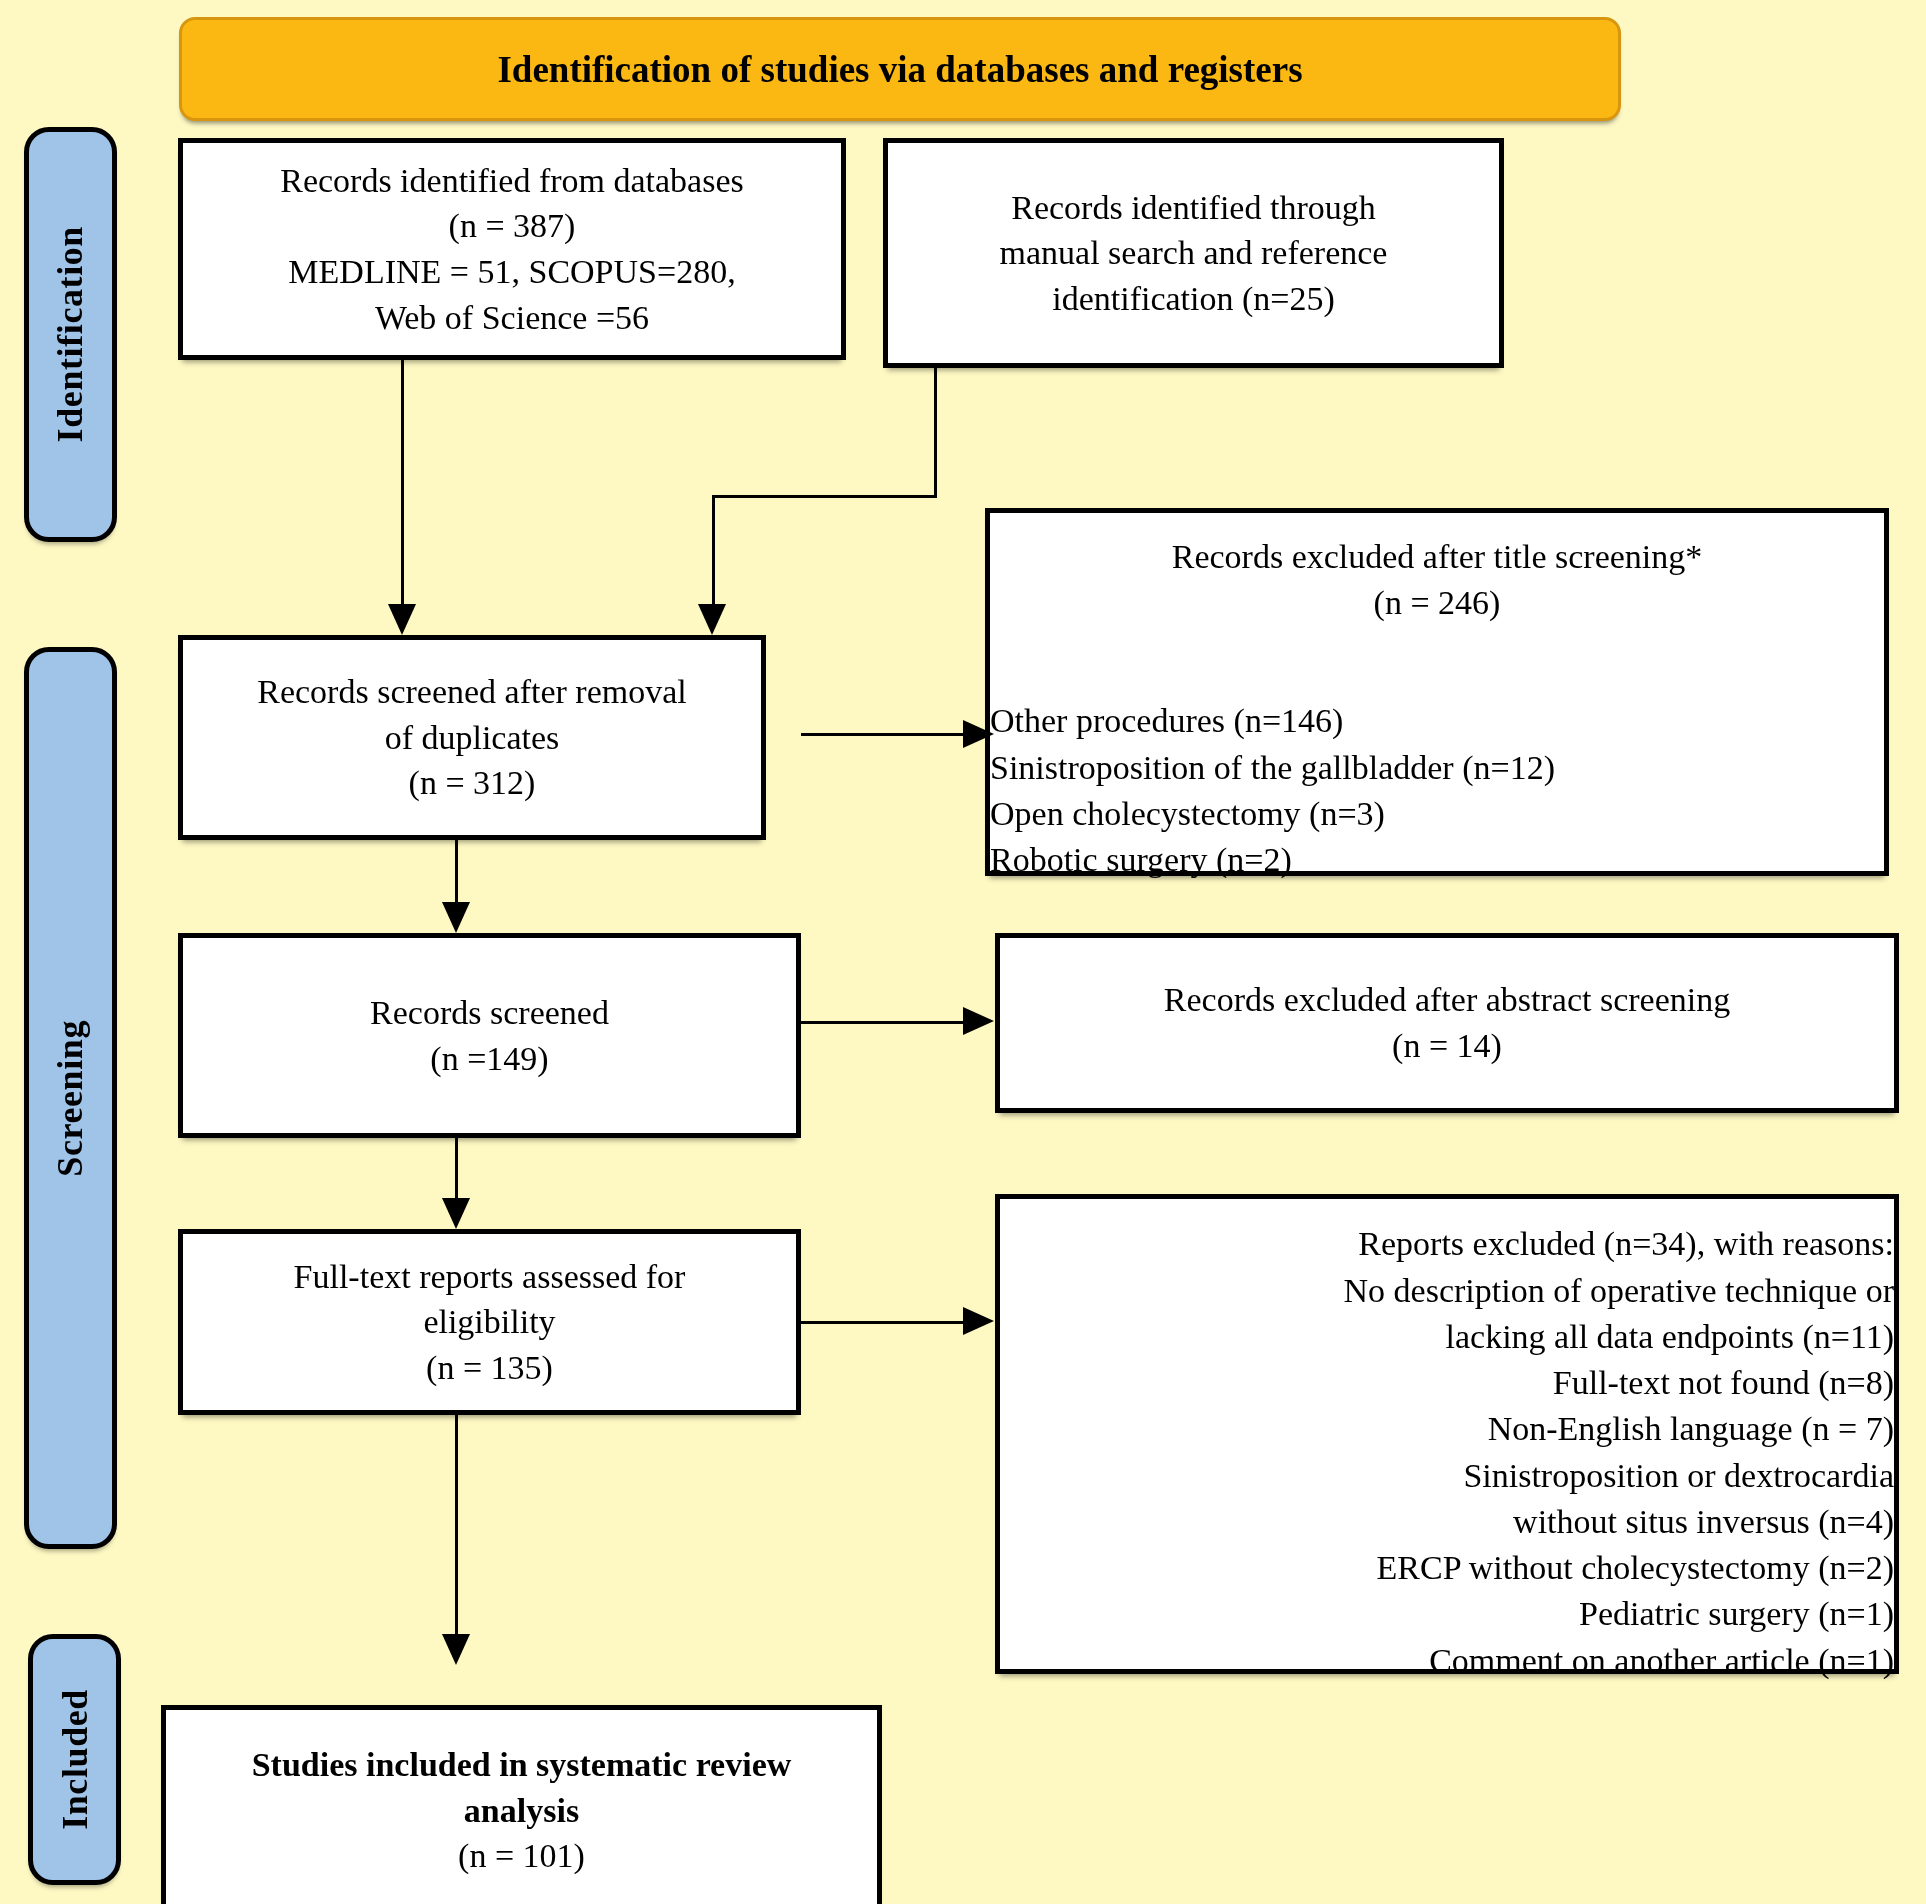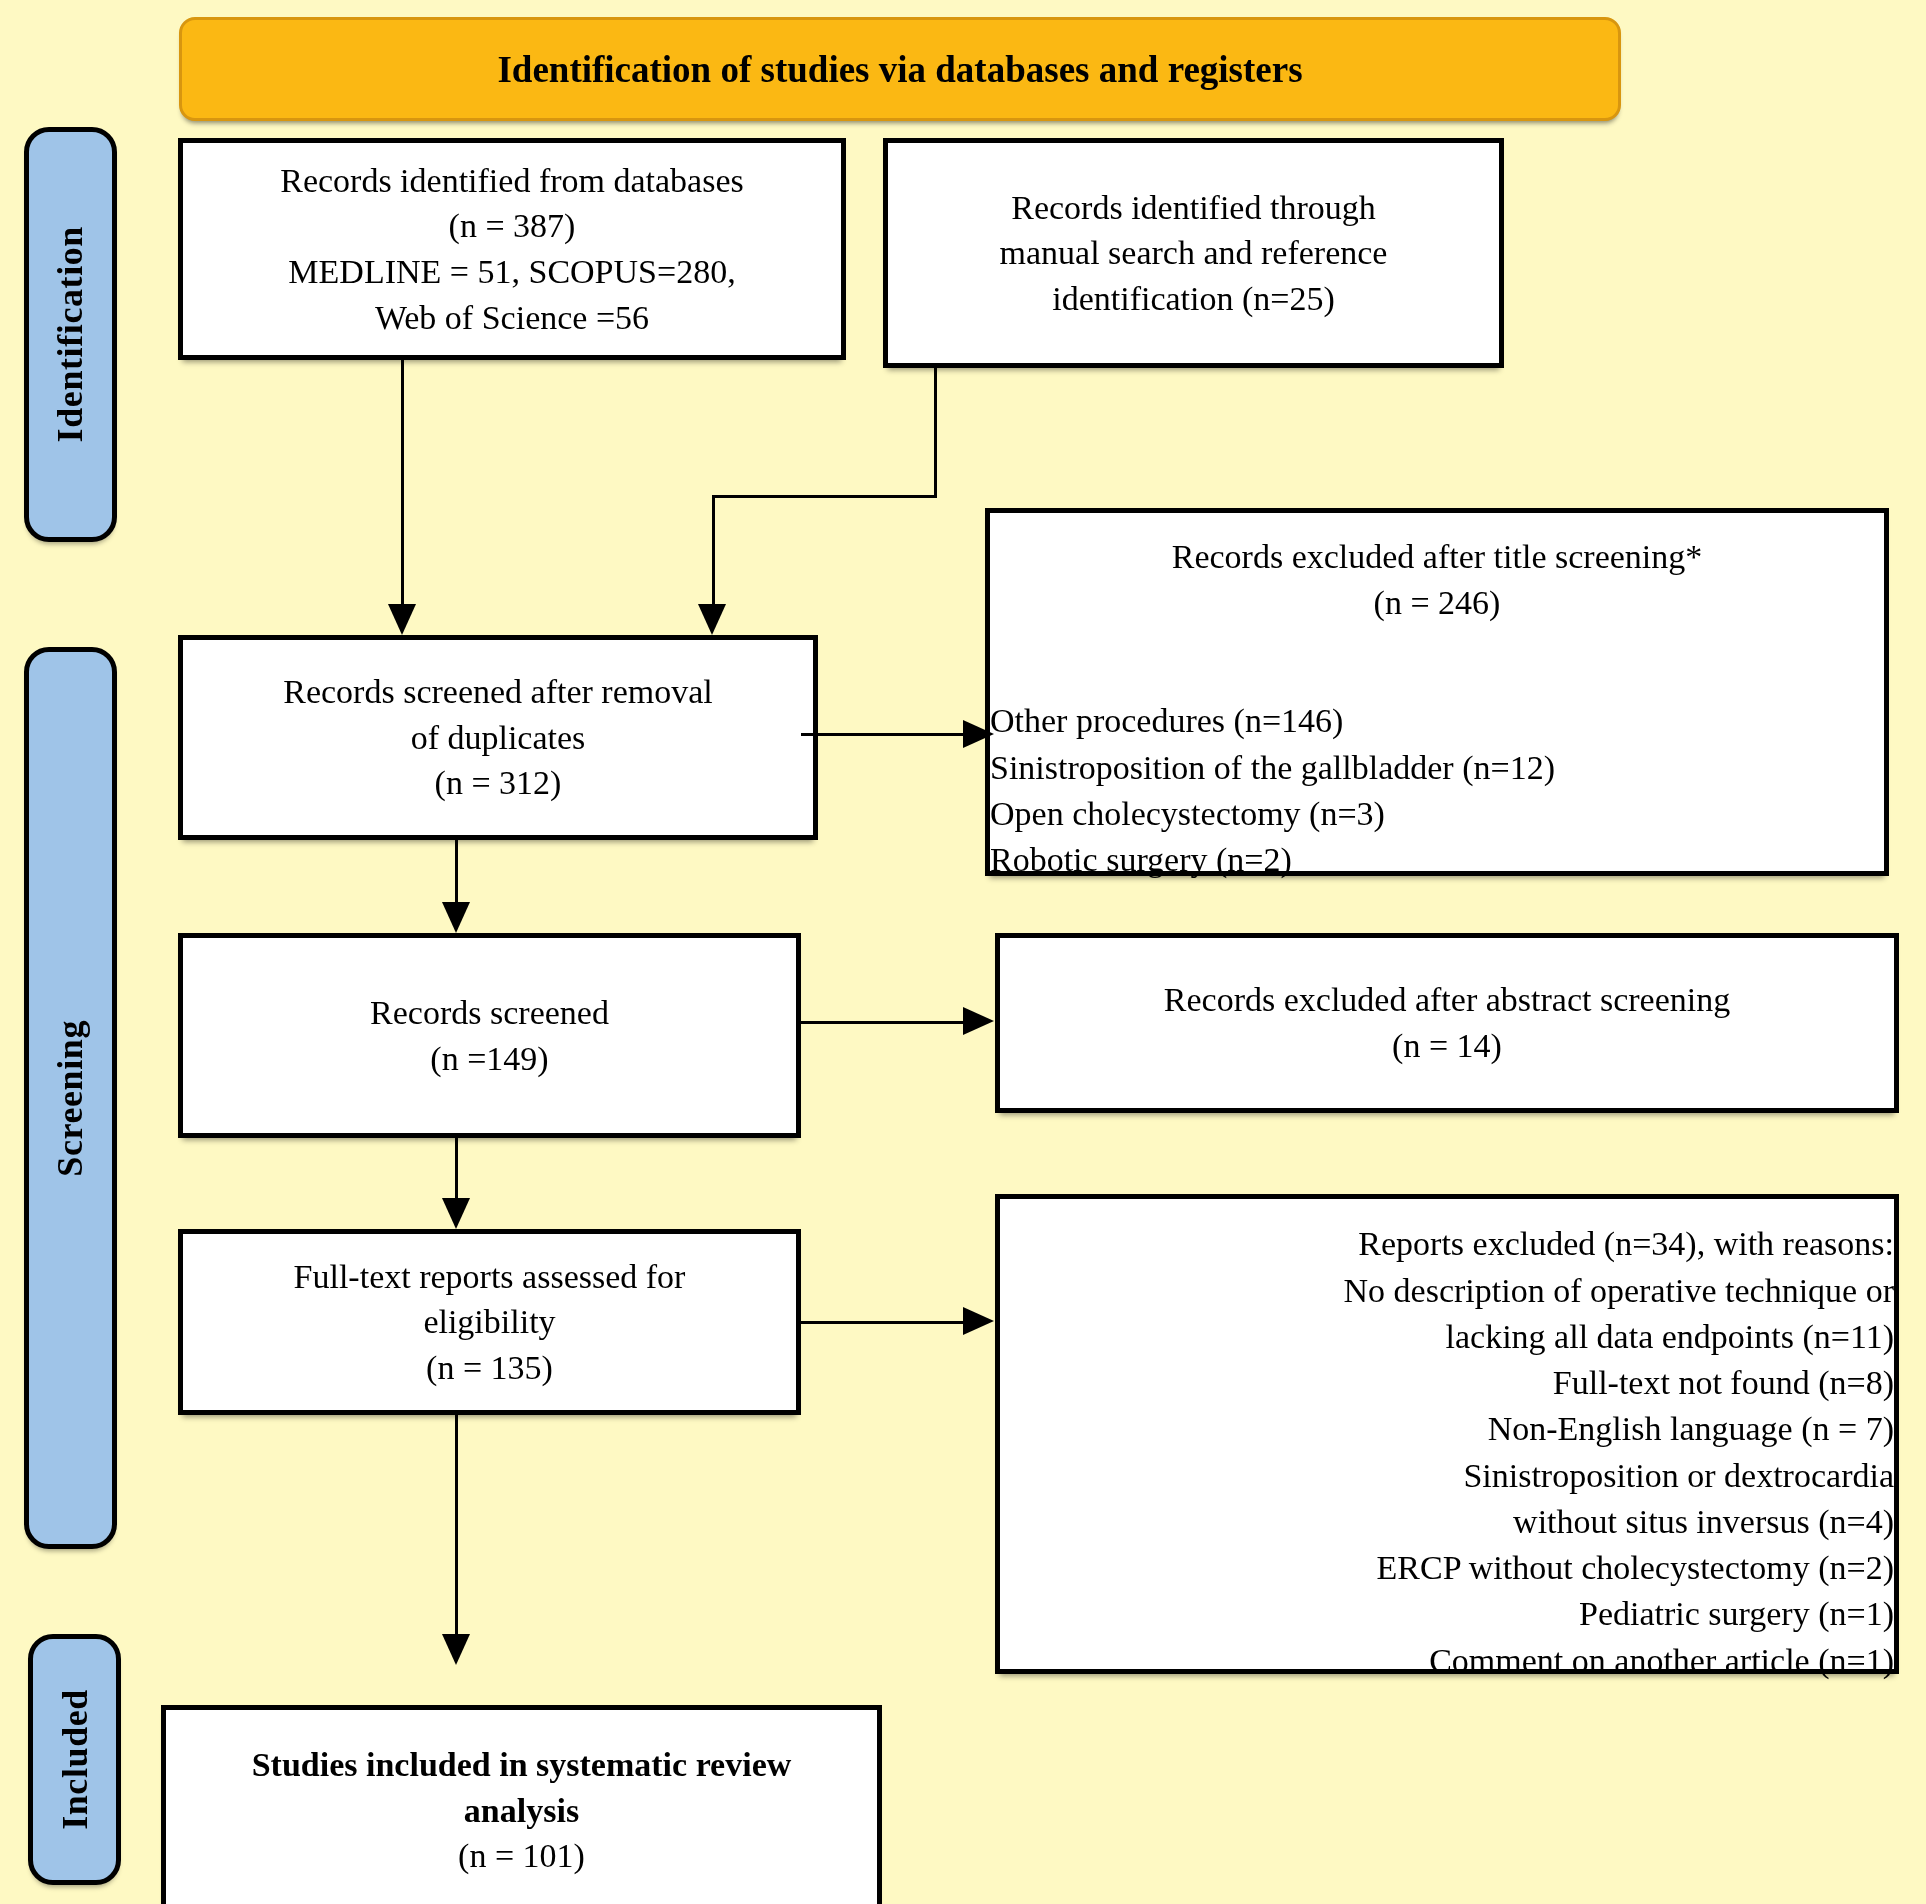--- a/index.html
+++ b/index.html
@@ -90,21 +90,21 @@
     <div class="line">MEDLINE = 51, SCOPUS=280,</div>
     <div class="line">Web of Science =56</div>
   </div>
 
   <div class="fbox" style="left:883px;top:138px;width:621px;height:230px;">
     <div class="line">Records identified through</div>
     <div class="line">manual search and reference</div>
     <div class="line">identification (n=25)</div>
   </div>
 
-  <div class="fbox" style="left:178px;top:635px;width:640px;height:205px;">
+  <div class="fbox" style="left:178px;top:635px;width:588px;height:205px;">
     <div class="line">Records screened after removal</div>
     <div class="line">of duplicates</div>
     <div class="line">(n = 312)</div>
   </div>
 
   <div class="fbox" style="left:178px;top:933px;width:623px;height:205px;">
     <div class="line">Records screened</div>
     <div class="line">(n =149)</div>
   </div>
 

